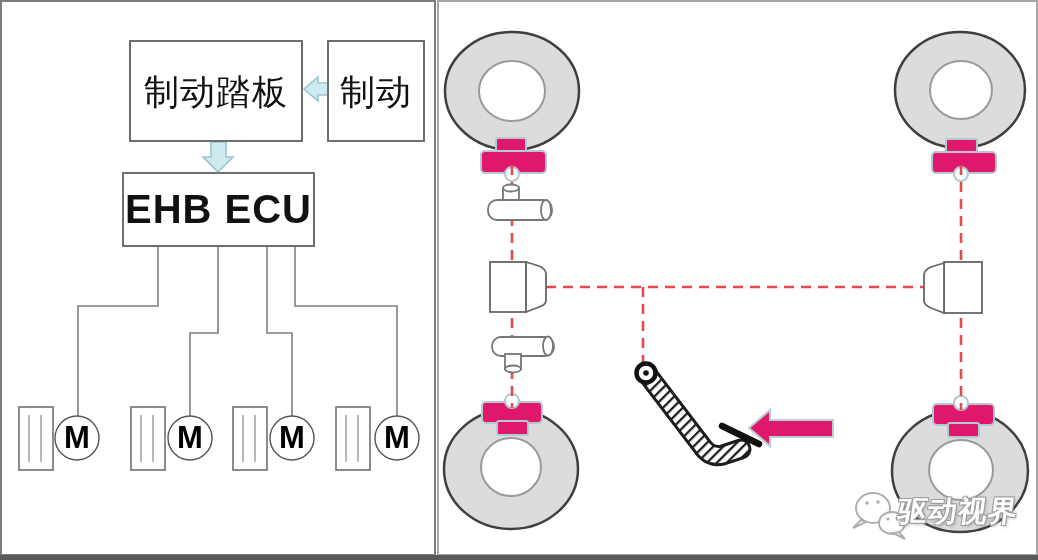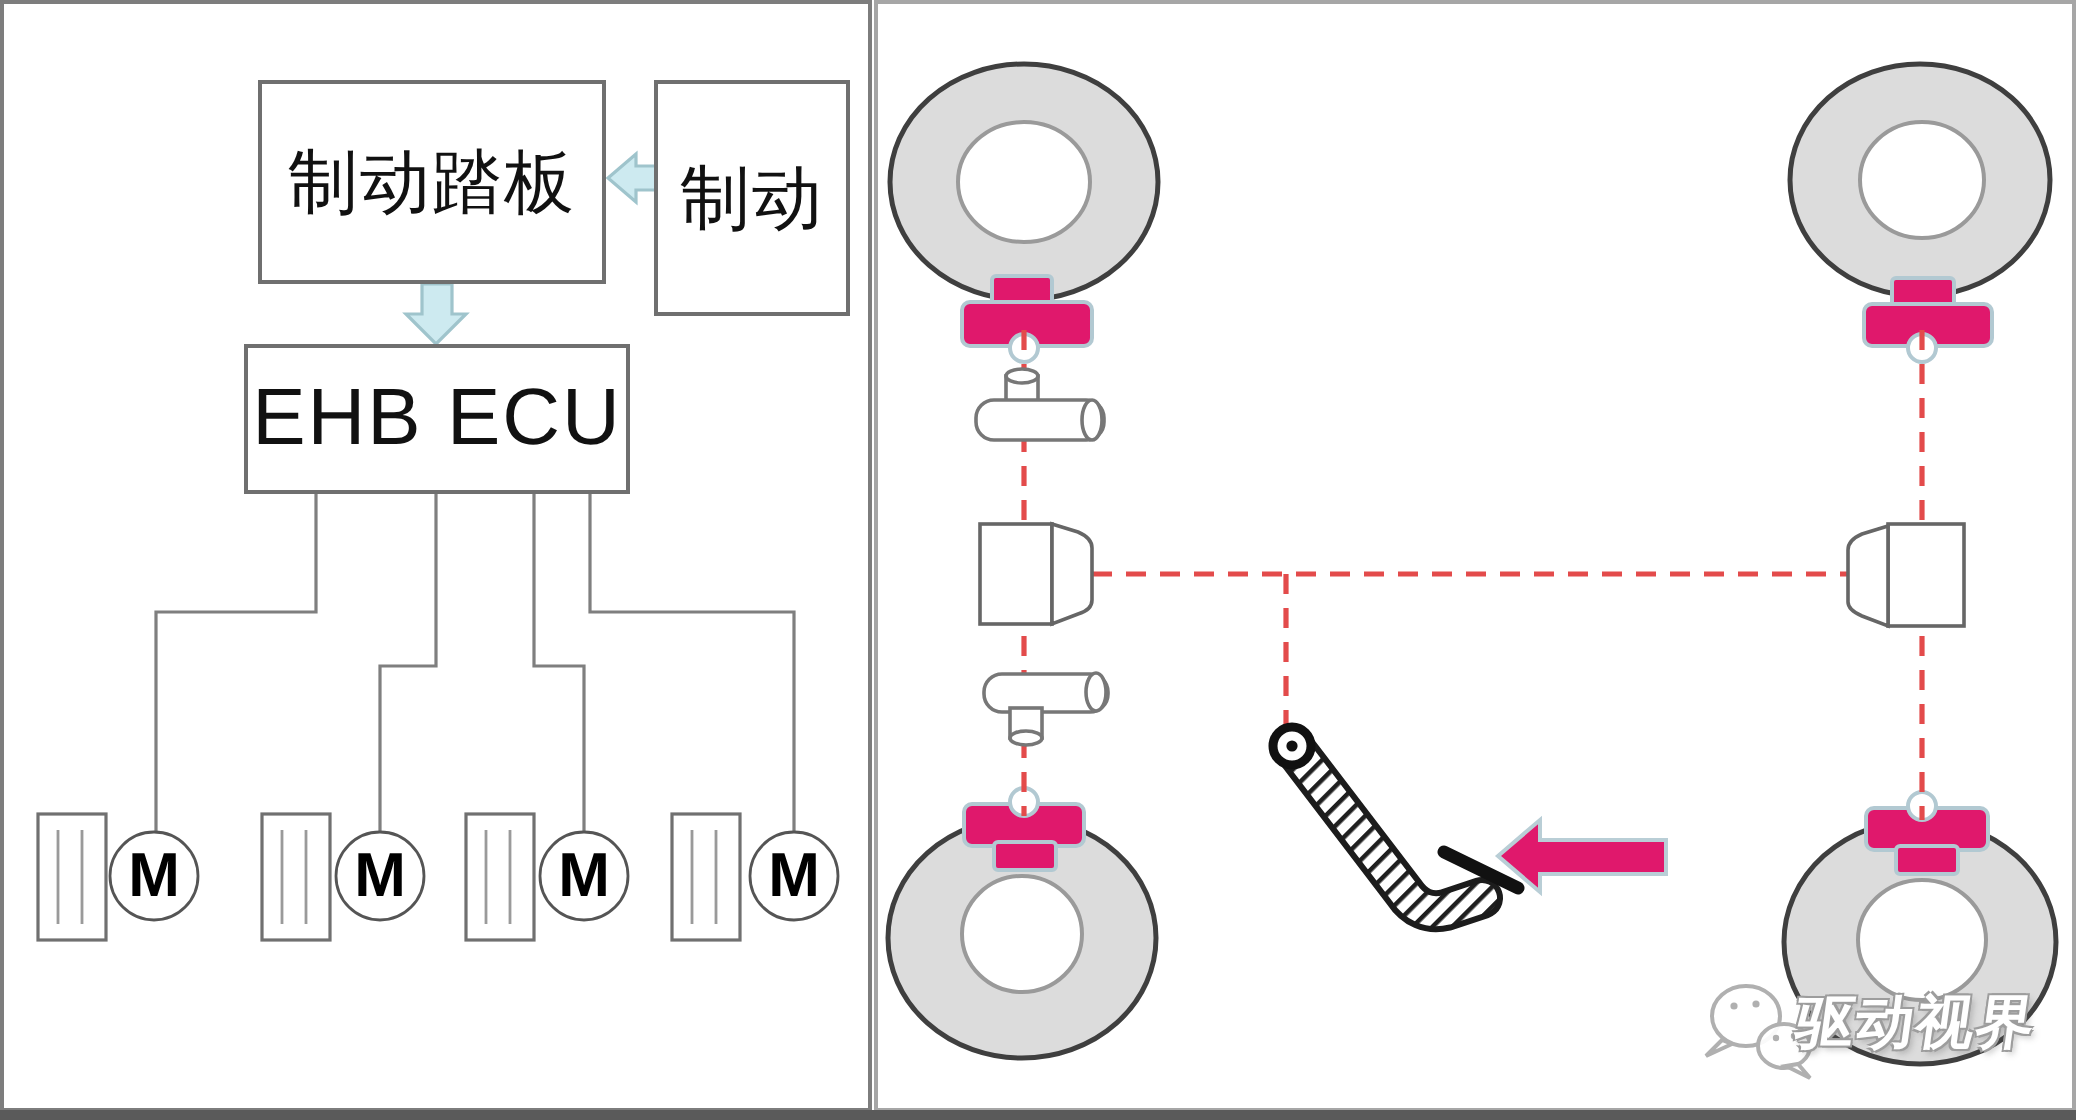--- a/index.html
+++ b/index.html
@@ -7,21 +7,21 @@
          font-family:"Liberation Sans", sans-serif;}
   .panel{position:absolute;top:0;height:556px;box-sizing:border-box;background:transparent;}
   .panel-left{left:0;width:436px;border:2px solid #7d7d7d;}
   .panel-right{left:437px;width:601px;border:2px solid #a6a6a6;}
   .bottom-strip{position:absolute;left:0;top:555px;width:1038px;height:5px;background:#5a5a5a;}
   svg.layer{position:absolute;left:0;top:0;}
   .diagram-box{position:absolute;box-sizing:border-box;border:2px solid #6f6f6f;background:#fff;
         display:flex;flex-direction:column;align-items:center;justify-content:center;
         color:#111;text-align:center;}
   .cn{font-size:35px;line-height:47px;font-weight:500;letter-spacing:1px;white-space:nowrap;}
-  .ecu-label{font-size:40px;font-weight:400;letter-spacing:1px;color:#111;}
+  .ecu-label{font-size:40px;font-weight:700;letter-spacing:1px;color:#111;}
   .m-label{position:absolute;width:44px;height:44px;display:flex;align-items:center;justify-content:center;
         font-size:31px;font-weight:700;color:#000;}
   .watermark-text{position:absolute;left:898px;top:492px;font-size:29px;font-weight:700;
         letter-spacing:1px;color:#ffffff;transform:skewX(-8deg);white-space:nowrap;
         text-shadow:-1px -1px 0 #9d9d9d,1px -1px 0 #9d9d9d,-1px 1px 0 #9d9d9d,1px 1px 0 #9d9d9d,2px 2px 3px rgba(90,90,90,.35);}
 </style>
 </head>
 <body>
 
 <div class="stage">
@@ -164,21 +164,21 @@
       <path d="M899,532 L905,539 L893,533 Z"></path>
       <circle cx="888" cy="519" r="1.6" fill="#b0b0b0" stroke="none"></circle>
       <circle cx="897" cy="518" r="1.6" fill="#b0b0b0" stroke="none"></circle>
     </g>
   </svg>
 
   <div class="diagram-box" style="left:129px;top:40px;width:174px;height:102px;">
     <div class="cn">制动踏板</div>
   </div>
 
-  <div class="diagram-box" style="left:327px;top:40px;width:98px;height:118px;">
+  <div class="diagram-box" style="left:327px;top:40px;width:98px;height:102px;">
     <div class="cn">制动</div>
   </div>
 
   <div class="diagram-box" style="left:122px;top:172px;width:193px;height:75px;">
     <div class="ecu-label">EHB ECU</div>
   </div>
 
   <span class="m-label" style="left:55px;top:416px;">M</span>
   <span class="m-label" style="left:168px;top:416px;">M</span>
   <span class="m-label" style="left:270px;top:416px;">M</span>

